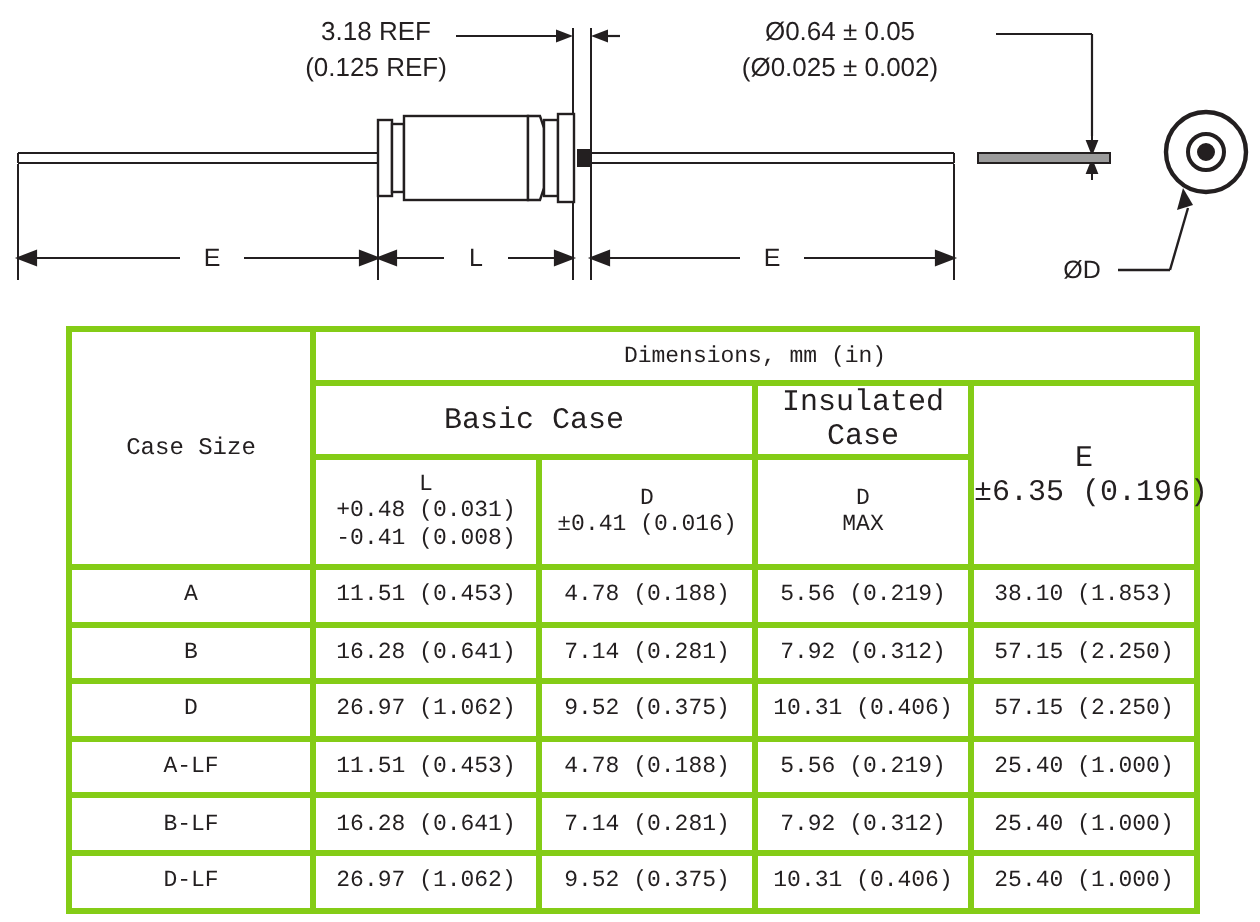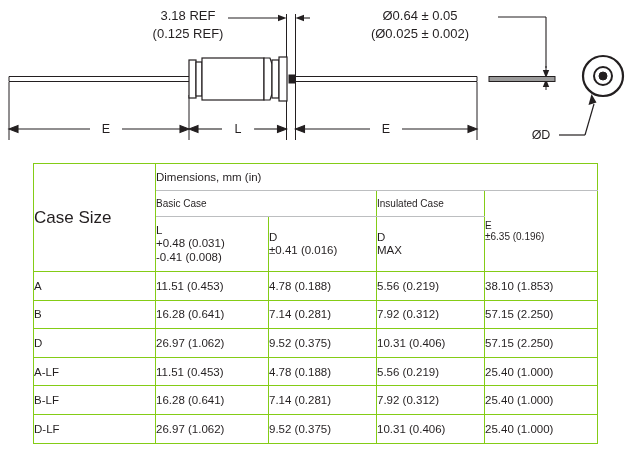--- a/index.html
+++ b/index.html
@@ -15,33 +15,35 @@
   #table-wrap{position:absolute;left:33px;top:163px;width:564px;}
 
   table.dimtable{
     border-collapse:collapse;
     width:564px;
     table-layout:fixed;
     font-size:11.5px;
     color:#231f20;
   }
   table.dimtable td{
+    text-align:center;
     vertical-align:middle;
     padding:0;
-    border:1px solid #84cc16;
+    border:3px solid #84cc16;
+    font-family:Liberation Mono, monospace;
   }
   
   table.dimtable{border:1px solid #58595b;}
 
   .h-dims{height:27px;font-size:11.5px;}
-  .h-group{height:26px;font-size:10px;}
+  .h-group{height:26px;font-size:15px;}
   .h-sub{height:55px;font-size:11.5px;line-height:13.5px;}
   .r-data{height:28.6px;font-size:11.5px;}
 
-  .casesize{font-size:17px;}
+  .casesize{font-size:12px;}
   .sub-l span,.sub-d span,.sub-e span{display:block;}
   .tol{white-space:nowrap;}
 
   
   .lightbottom{border-bottom:1px solid #bcbec0 !important;}
 </style>
 </head>
 <body>
 
 <div id="drawing">

